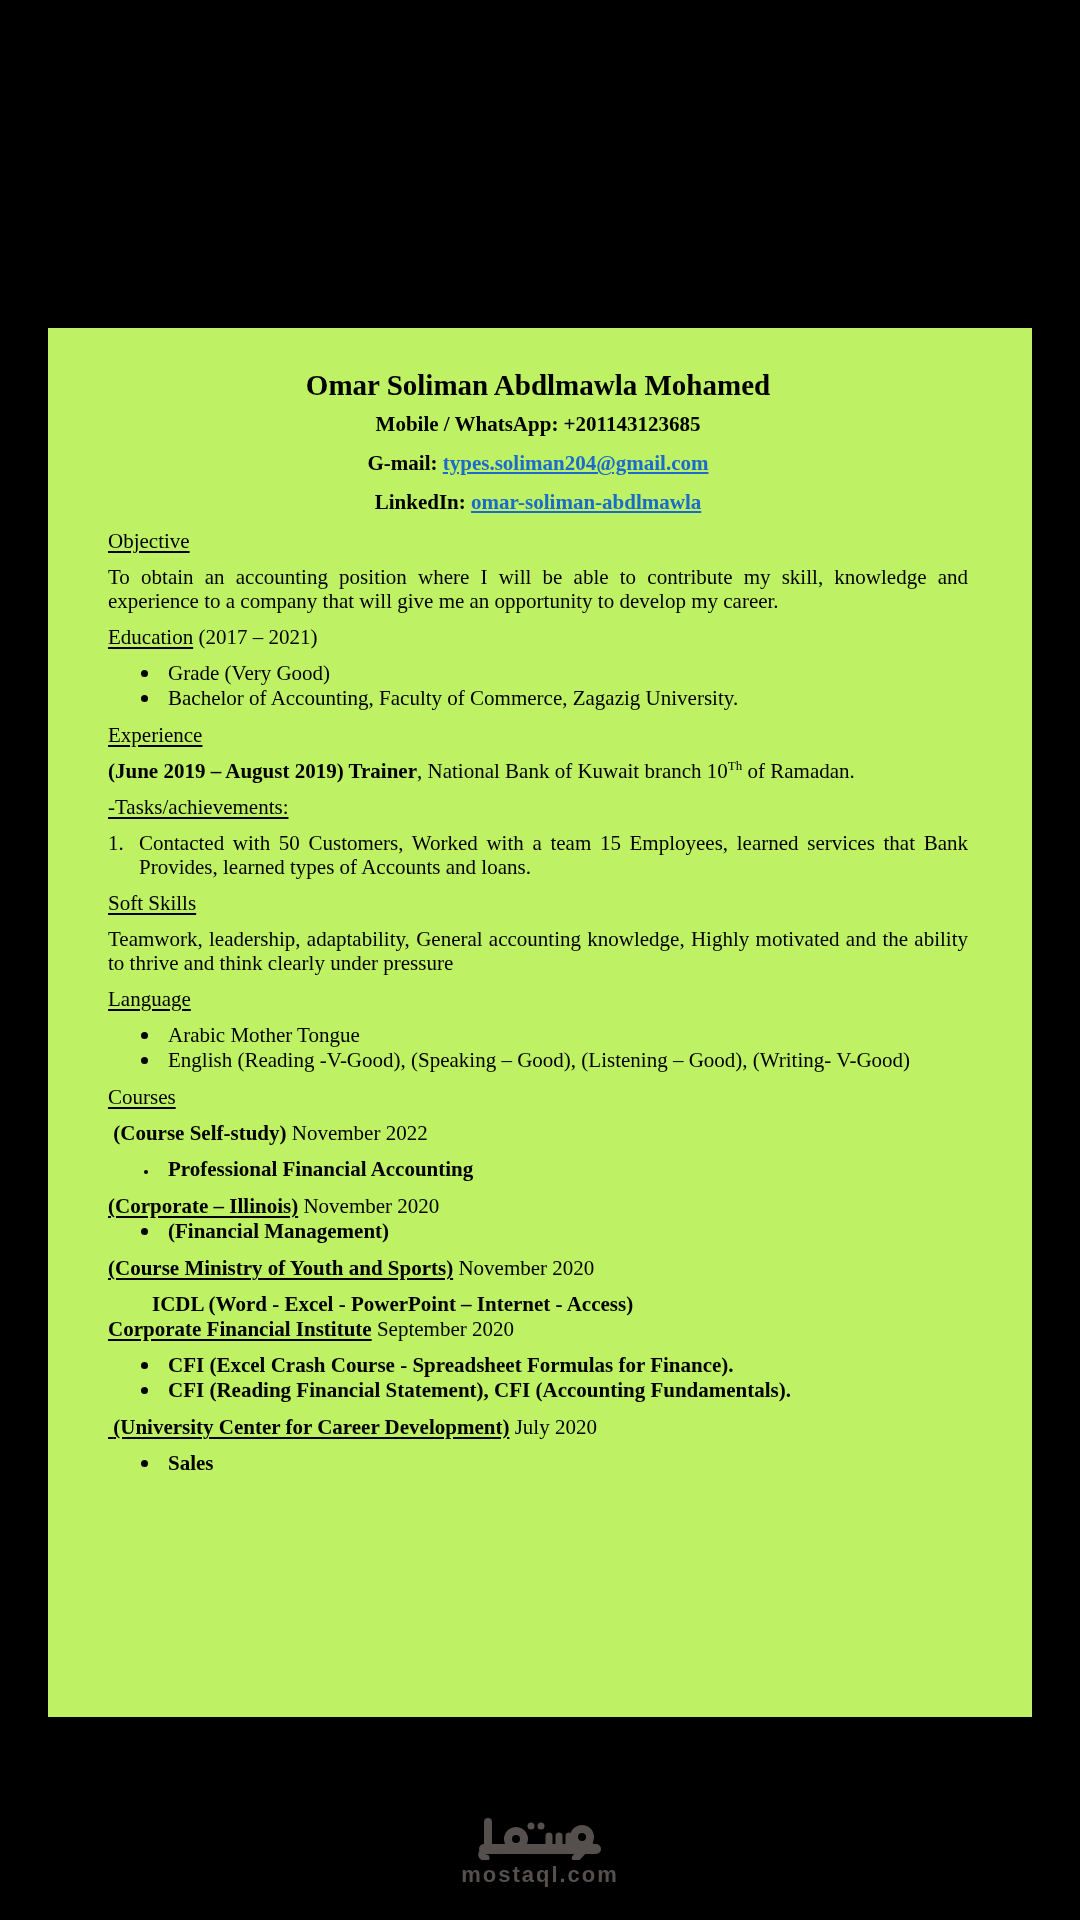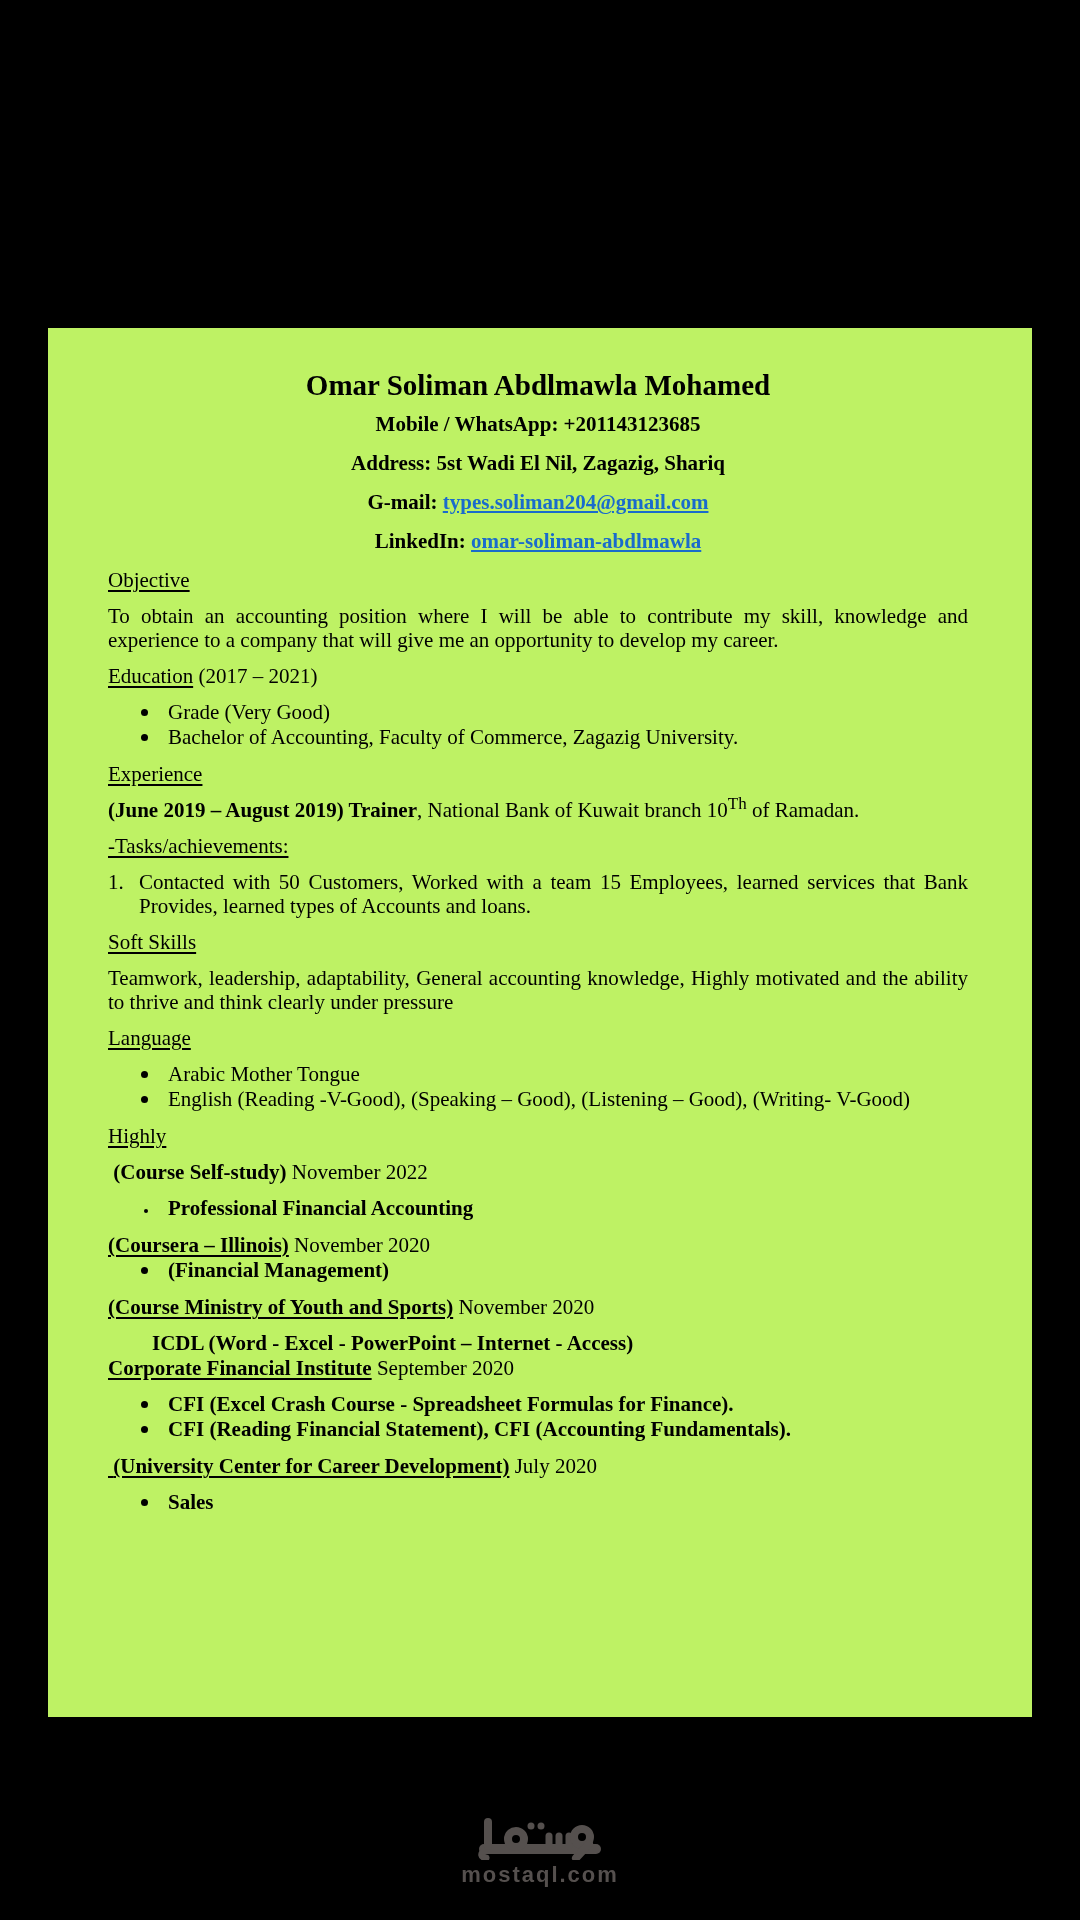--- a/index.html
+++ b/index.html
@@ -69,21 +69,21 @@
   li.blt.bold { font-weight: bold; }
   li.blt.smalldot::before {
     width: 4px; height: 4px; top: 13px; left: 36px;
   }
 
   .numbered { position: relative; padding-left: 31px; }
   .num { position: absolute; left: 0; top: 0; }
 
   .indent { margin-left: 44px; font-family: Liberation Serif, serif; }
 
-  sup { font-size: 17px; line-height: 0; }
+  sup { font-size: 13px; line-height: 0; }
 
   .watermark {
     position: absolute;
     left: 0; top: 1818px;
     width: 1080px;
     text-align: center;
     color: #55504e;
   }
   .wm-logo { display: block; margin: 0 auto 2px auto; }
   .wm-site {
@@ -97,23 +97,20 @@
 <body>
 
 <div class="page">
 
   <h1 class="title" data-bind="header.name">Omar Soliman Abdlmawla Mohamed</h1>
 
   <p class="contact">
     <span data-bind="header.mobile">Mobile / WhatsApp: +201143123685</span>
   </p>
   <p class="contact">
-    <span data-bind="header.address">Address: 5st Wadi El Nil, Zagazig, Shariq</span>
-  </p>
-  <p class="contact">
     <span data-bind="header.gmail_label">G-mail: </span><span class="lnk" data-bind="header.gmail_link">types.soliman204@gmail.com</span>
   </p>
   <p class="contact">
     <span data-bind="header.linkedin_label">LinkedIn: </span><span class="lnk" data-bind="header.linkedin_link">omar-soliman-abdlmawla</span>
   </p>
 
   <p class="h">
     <span class="u" data-bind="objective.heading">Objective</span>
   </p>
   <p class="blk just" data-bind="objective.body">To obtain an accounting position where I will be able to contribute my skill, knowledge and experience to a company that will give me an opportunity to develop my career.</p>
@@ -148,32 +145,32 @@
 
   <p class="h">
     <span class="u" data-bind="language.heading">Language</span>
   </p>
   <ul class="list">
     <li class="blt" data-bind="language.bullets.0">Arabic Mother Tongue</li>
     <li class="blt" data-bind="language.bullets.1">English (Reading -V-Good), (Speaking – Good), (Listening – Good), (Writing- V-Good)</li>
   </ul>
 
   <p class="h">
-    <span class="u" data-bind="courses.heading">Highly</span>
+    <span class="u" data-bind="courses.heading">Courses</span>
   </p>
 
   <p class="blk">
     <span class="b" data-bind="courses.self_study_bold"> (Course Self-study)</span><span data-bind="courses.self_study_date"> November 2022</span>
   </p>
   <ul class="list">
     <li class="blt bold smalldot" data-bind="courses.self_study_bullet">Professional Financial Accounting</li>
   </ul>
 
   <p class="blk tight">
-    <span class="b u" data-bind="courses.coursera_bold">(Coursera – Illinois)</span><span data-bind="courses.coursera_date"> November 2020</span>
+    <span class="b u" data-bind="courses.coursera_bold">(Corporate – Illinois)</span><span data-bind="courses.coursera_date"> November 2020</span>
   </p>
   <ul class="list">
     <li class="blt bold" data-bind="courses.coursera_bullet">(Financial Management)</li>
   </ul>
 
   <p class="blk">
     <span class="b u" data-bind="courses.ministry_bold">(Course Ministry of Youth and Sports)</span><span data-bind="courses.ministry_date"> November 2020</span>
   </p>
 
   <p class="blk tight b indent" data-bind="courses.icdl">ICDL (Word - Excel - PowerPoint – Internet - Access)</p>

